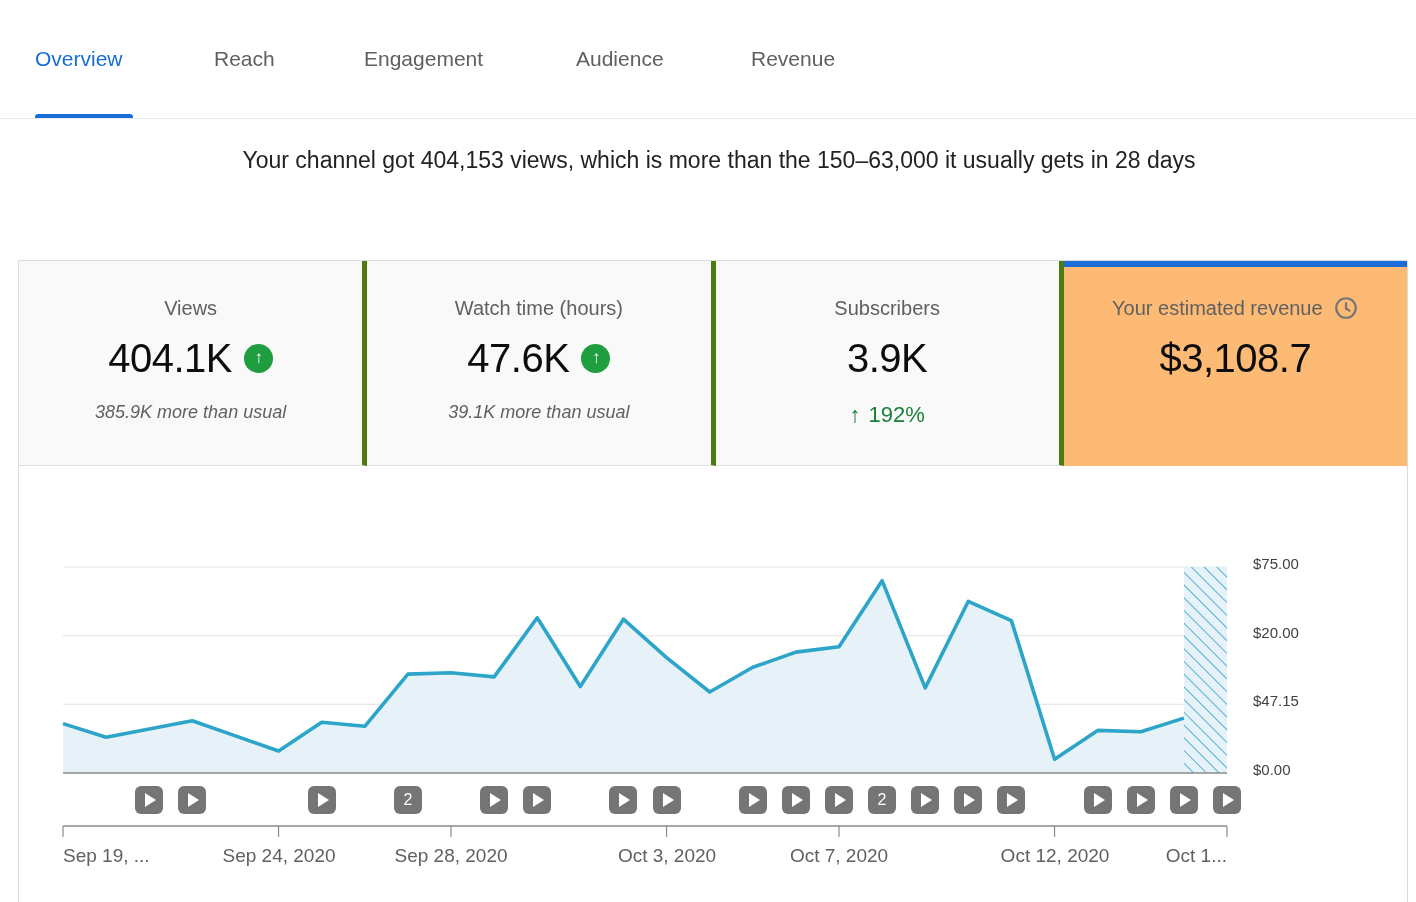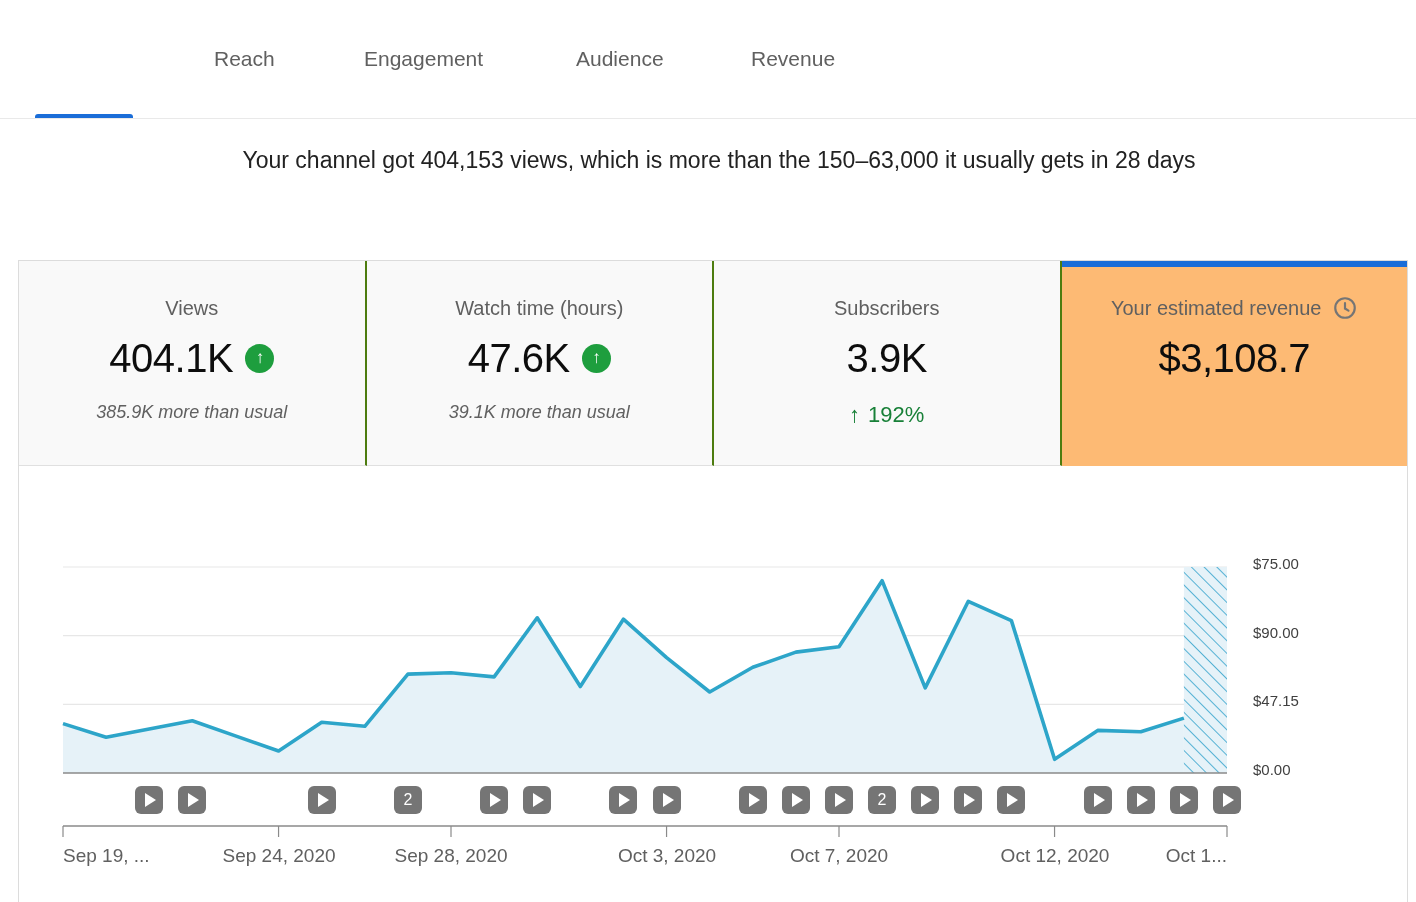--- a/index.html
+++ b/index.html
@@ -12,21 +12,21 @@
   .tabbar{position:absolute;left:0;top:0;width:1416px;height:118px;border-bottom:1px solid #e9e9e9;background:#fff;}
   .tab{position:absolute;top:0;height:118px;display:flex;align-items:center;font-size:21px;color:#606060;cursor:pointer;}
   .tab.active{color:#1a6dd8;}
   .tab-underline{position:absolute;left:35px;bottom:0;width:98px;height:4px;background:#1a6dd8;border-radius:3px 3px 0 0;}
   
   .headline{position:absolute;left:0;top:147px;width:1416px;text-align:center;font-size:23px;color:#222222;padding-left:11px;}
   
   .panel{position:absolute;left:18px;top:260px;width:1390px;height:650px;background:#fff;
          border:1px solid #dcdcdc;border-bottom:none;box-sizing:border-box;}
   .metric-row{display:flex;height:205px;}
-  .metric-card{flex:1;position:relative;background:#f9f9f9;border-right:2px solid #4d7c0f;border-bottom:1px solid #e0e0e0;
+  .metric-card{flex:1;position:relative;background:#f9f9f9;border-right:5px solid #4d7c0f;border-bottom:1px solid #e0e0e0;
                display:flex;flex-direction:column;align-items:center;padding-top:34px;box-sizing:border-box;cursor:pointer;}
   .metric-card.selected{background:#fdba74;border-right:none;border-bottom:none;}
   .metric-card.selected .sel-topbar{position:absolute;left:0;top:0;width:100%;height:6px;background:#1a6dd8;}
   .m-title{font-size:20px;color:#606060;line-height:26px;display:flex;align-items:center;}
   .m-value{margin-top:14px;font-size:40px;color:#0d0d0d;line-height:46px;display:flex;align-items:center;letter-spacing:-0.5px;}
   .m-sub{margin-top:20px;font-size:18px;font-style:italic;color:#606060;line-height:22px;}
   .m-change{margin-top:22px;font-size:22px;color:#188038;line-height:24px;display:flex;align-items:center;}
   .m-change .arr{font-weight:bold;margin-right:8px;font-size:22px;}
   .up-badge{width:29px;height:29px;border-radius:50%;background:#1e9e3e;color:#fff;display:flex;align-items:center;justify-content:center;
             font-size:17px;font-weight:bold;margin-left:12px;flex:0 0 auto;}
@@ -38,20 +38,23 @@
   .vmark .tri{width:0;height:0;border-top:7px solid transparent;border-bottom:7px solid transparent;
               border-left:11px solid #ffffff;margin-left:3px;}
   .vmark .cnt{color:#fff;font-size:16px;}
   .xlab{position:absolute;top:845px;font-size:19px;color:#606060;white-space:nowrap;}
   .ylab{position:absolute;left:1253px;font-size:15px;color:#404040;white-space:nowrap;}
 </style>
 </head>
 <body>
 
 <div class="tabbar">
+  <div class="tab active" style="left:35px">
+      <span>Overview</span>
+    </div>
   <div class="tab" style="left:214px">
       <span>Reach</span>
     </div>
   <div class="tab" style="left:364px">
       <span>Engagement</span>
     </div>
   <div class="tab" style="left:576px">
       <span>Audience</span>
     </div>
   <div class="tab" style="left:751px">
@@ -199,16 +202,16 @@
     <div class="xlab" style="left: 63px; transform: translateX(0px);">Sep 19, ...</div>
     <div class="xlab" style="left: 279px; transform: translateX(-50%);">Sep 24, 2020</div>
     <div class="xlab" style="left: 451px; transform: translateX(-50%);">Sep 28, 2020</div>
     <div class="xlab" style="left: 667px; transform: translateX(-50%);">Oct 3, 2020</div>
     <div class="xlab" style="left: 839px; transform: translateX(-50%);">Oct 7, 2020</div>
     <div class="xlab" style="left: 1055px; transform: translateX(-50%);">Oct 12, 2020</div>
     <div class="xlab" style="left: 1227px; transform: translateX(-100%);">Oct 1...</div>
   </div>
 <div id="ylabels-layer">
     <div class="ylab" style="top: 555px;">$75.00</div>
-    <div class="ylab" style="top: 624px;">$90.00</div>
+    <div class="ylab" style="top: 624px;">$20.00</div>
     <div class="ylab" style="top: 692px;">$47.15</div>
     <div class="ylab" style="top: 761px;">$0.00</div>
   </div>
 
 </body></html>

